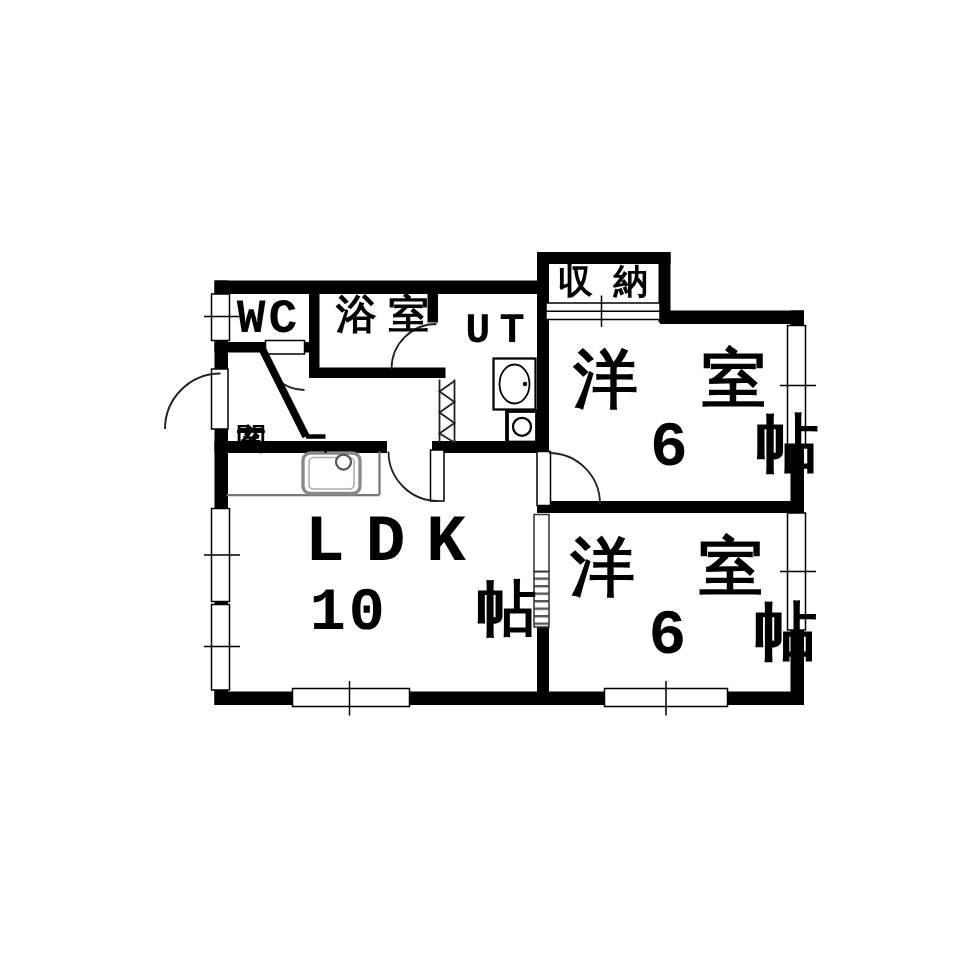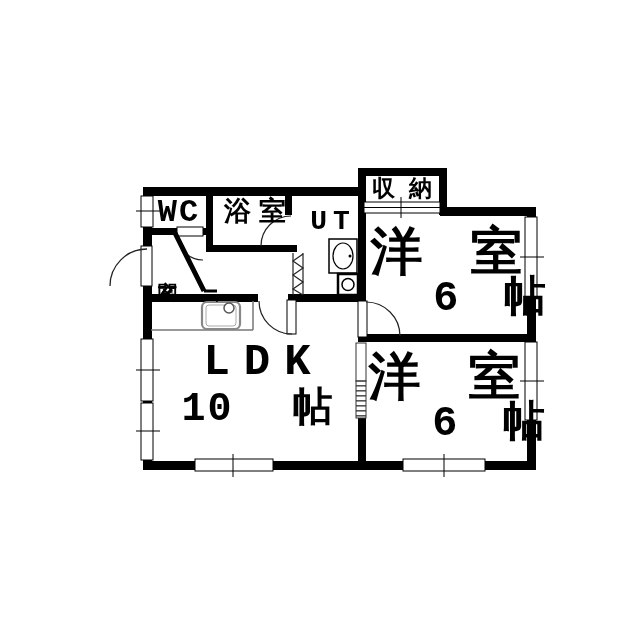--- a/index.html
+++ b/index.html
@@ -10,24 +10,24 @@
   #plan-svg{position:absolute;left:0;top:0;}
   .lbl{
     position:absolute;transform:translate(-50%,-50%);
     color:#000;font-weight:bold;white-space:nowrap;line-height:1;
   }
   .lbl-wc{font-size:32px;letter-spacing:2px;}
   .lbl-bath{font-size:27px;letter-spacing:8px;padding-left:8px;}
   .lbl-ut{font-size:28px;letter-spacing:6px;padding-left:6px;}
   .lbl-closet{font-size:23px;letter-spacing:14px;padding-left:14px;}
   .lbl-genkan{font-size:19px;writing-mode:vertical-rl;letter-spacing:2px;}
-  .lbl-room-name{font-size:52px;word-spacing:15px;letter-spacing:1px;}
+  .lbl-room-name{font-size:43px;word-spacing:15px;letter-spacing:1px;}
   .lbl-room-size{font-size:42px;word-spacing:18px;letter-spacing:1px;margin-left:33px;}
   .lbl-ldk-name{font-size:44px;letter-spacing:14px;padding-left:14px;}
-  .lbl-ldk-size{font-size:40px;word-spacing:33px;letter-spacing:2px;}
+  .lbl-ldk-size{font-size:40px;word-spacing:33px;letter-spacing:2px;margin-left:25px;}
 </style>
 </head>
 <body>
 
 <div id="canvas">
 
   <svg id="plan-svg" width="639" height="640" viewBox="0 0 639 640">
     <defs>
       <pattern id="ladder" width="5" height="5" patternUnits="userSpaceOnUse">
         <rect width="5" height="5" fill="#ffffff"></rect>

